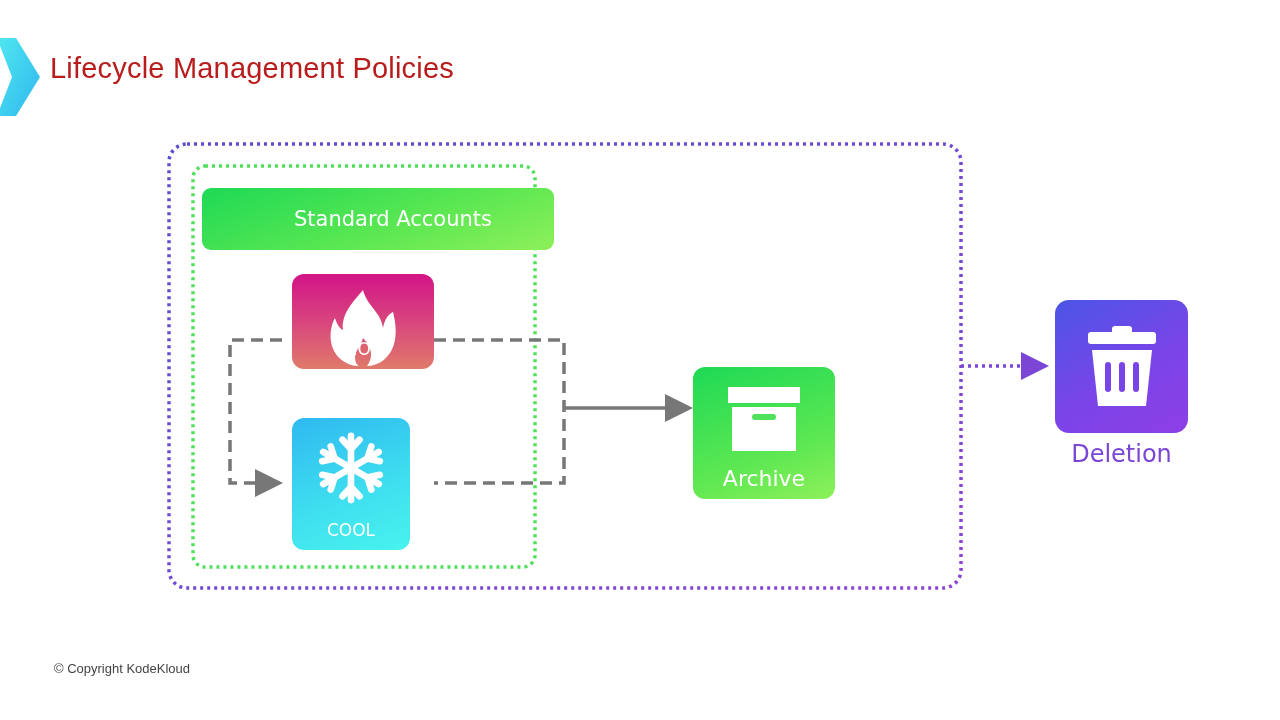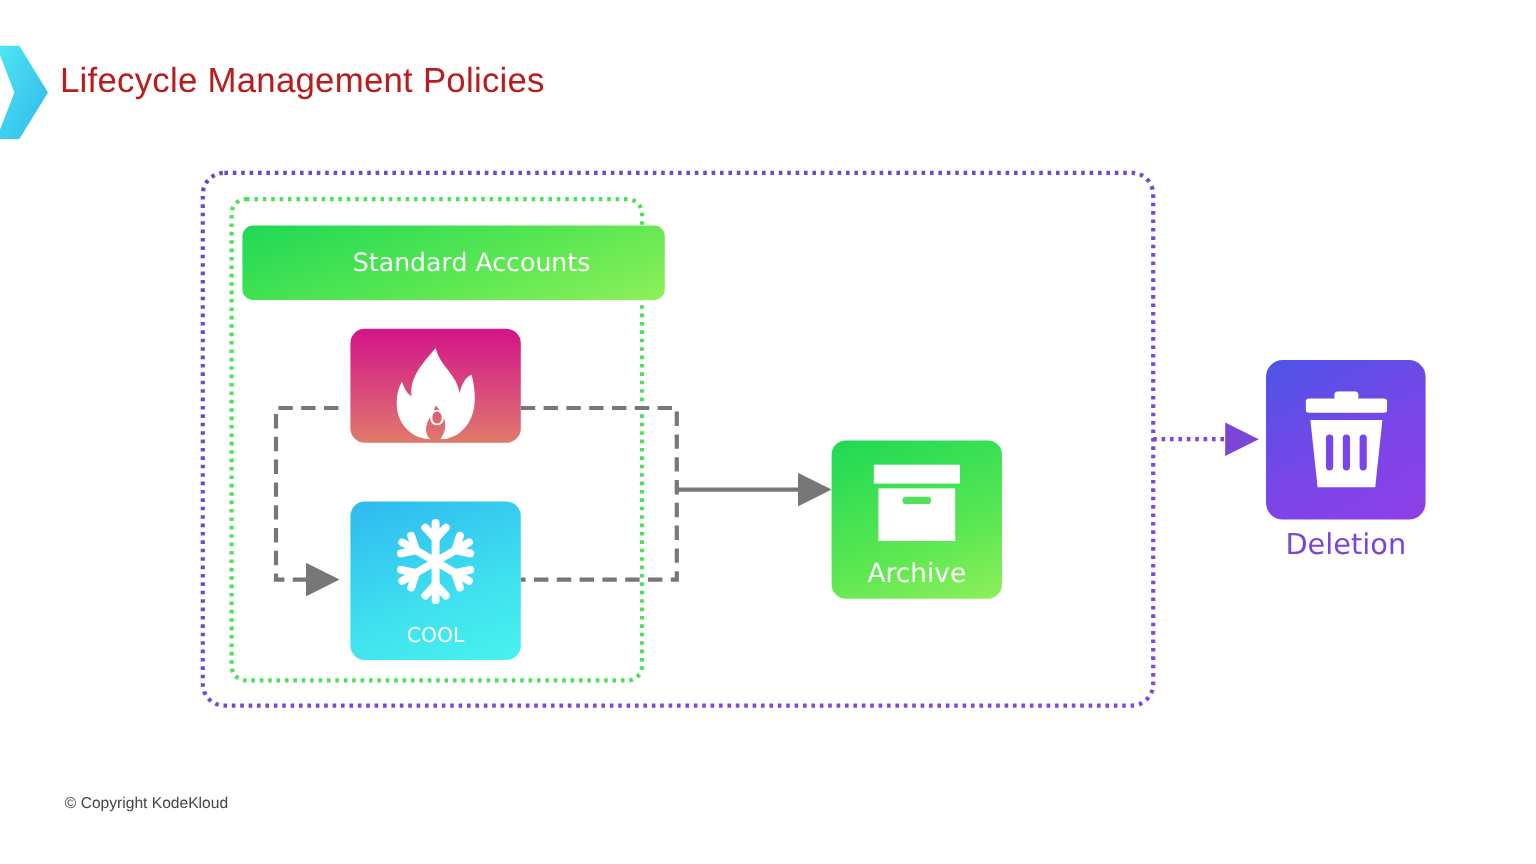--- a/index.html
+++ b/index.html
@@ -4,21 +4,21 @@
 <style>
   html,body{margin:0;padding:0;background:#fff;}
   body{width:1280px;height:720px;position:relative;overflow:hidden;font-family:"DejaVu Sans",sans-serif;}
   .chevron{position:absolute;left:0;top:38px;width:40px;height:78px;}
   .title{position:absolute;left:50px;top:52px;font-size:29px;color:#b91c1c;letter-spacing:0.2px;font-family:Liberation Sans, sans-serif;font-weight:normal;}
   .copyright{position:absolute;left:54px;top:661px;font-size:13px;color:#444;font-family:"Liberation Sans",sans-serif;}
   svg.diagram{position:absolute;left:0;top:0;}
   .tile{position:absolute;border-radius:12px;color:#fff;text-align:center;}
   .std{left:202px;top:188px;width:322px;height:62px;border-radius:9px;background:linear-gradient(160deg,#1ed955 0%,#5ee852 60%,#8ef05a 100%);display:flex;align-items:center;justify-content:center;font-size:21px;padding-left:30px;}
   .hot{left:292px;top:274px;width:142px;height:95px;background:linear-gradient(180deg,#d21487 0%,#d94a7c 55%,#e07a6a 100%);}
-  .cool{left:292px;top:418px;width:142px;height:132px;background:linear-gradient(160deg,#2fb9f0 0%,#3fe0ef 60%,#48f3ee 100%);}
+  .cool{left:292px;top:418px;width:118px;height:132px;background:linear-gradient(160deg,#2fb9f0 0%,#3fe0ef 60%,#48f3ee 100%);}
   .archive{left:693px;top:324px;width:142px;height:132px;background:linear-gradient(160deg,#1ed955 0%,#5ee852 65%,#8ef05a 100%);margin-top:43px;}
   .delete{left:1055px;top:300px;width:133px;height:133px;border-radius:14px;background:linear-gradient(150deg,#4b55e6 0%,#7a45e8 55%,#8e3fe6 100%);}
   .tile-label{position:absolute;left:0;right:0;font-size:17px;color:#fff;}
   .hot .tile-label,.cool .tile-label{bottom:10px;}
   .archive .tile-label{bottom:8px;font-size:22px;}
   .del-label{position:absolute;left:1055px;width:133px;top:440px;text-align:center;font-size:24px;color:#7b45d6;}
   .icon{position:absolute;left:0;right:0;margin:auto;}
 </style>
 </head>
 <body>

